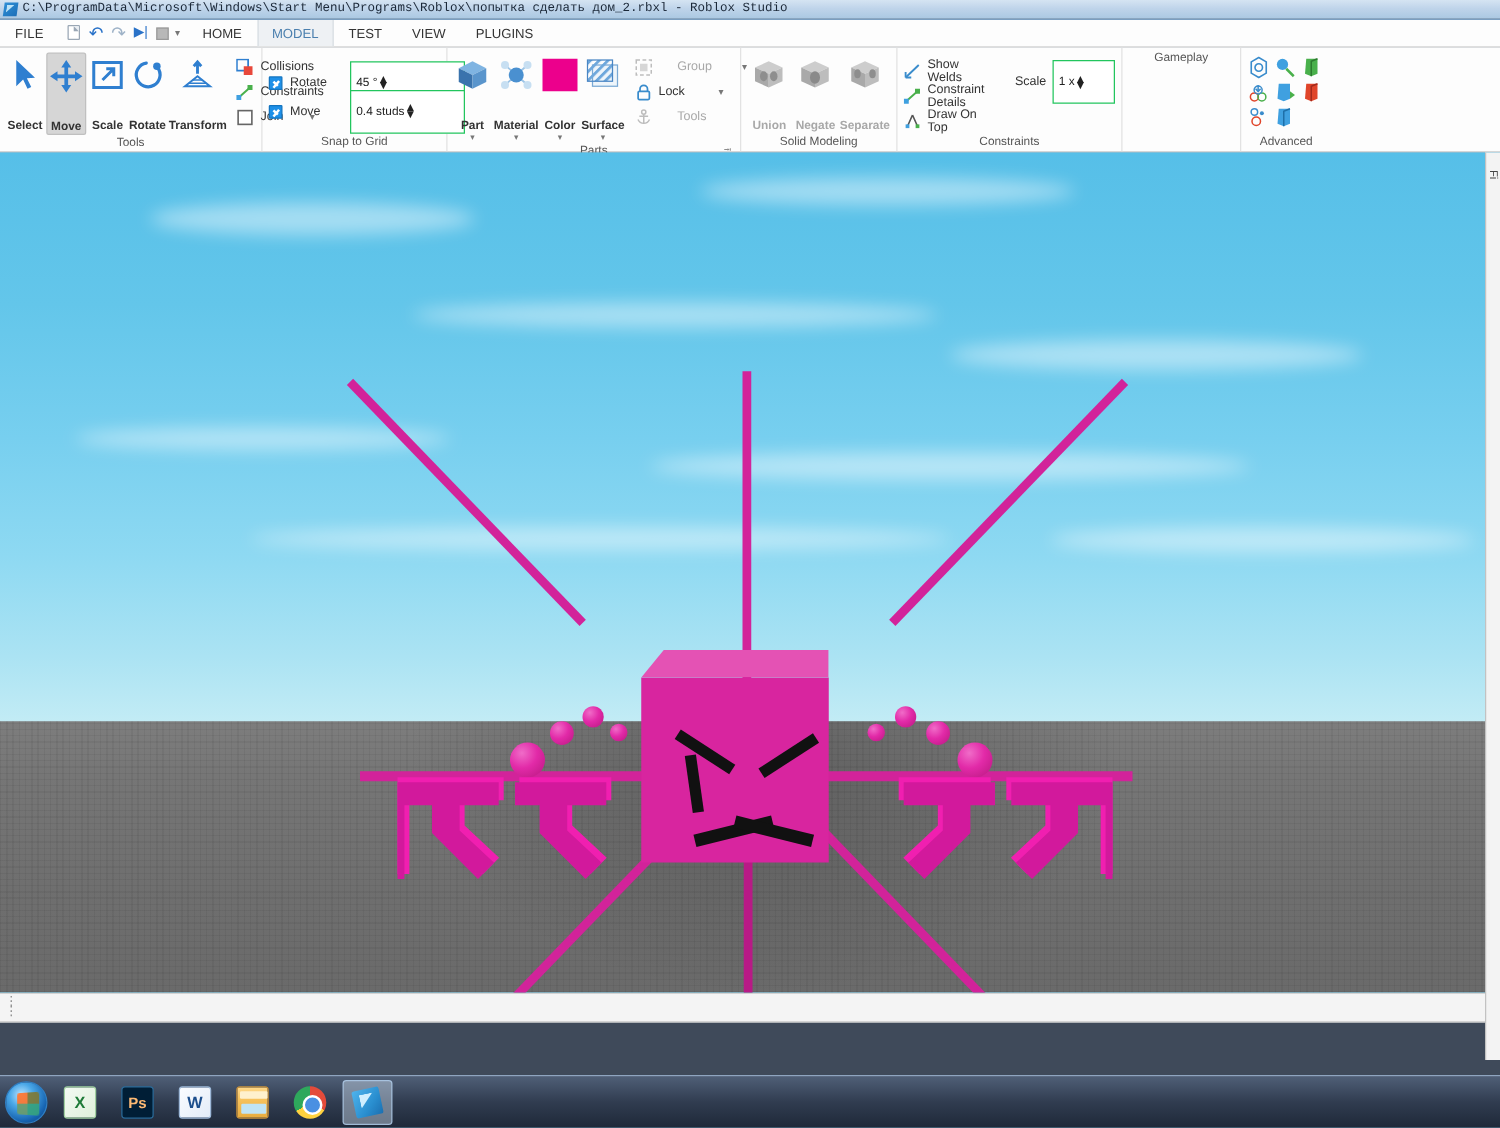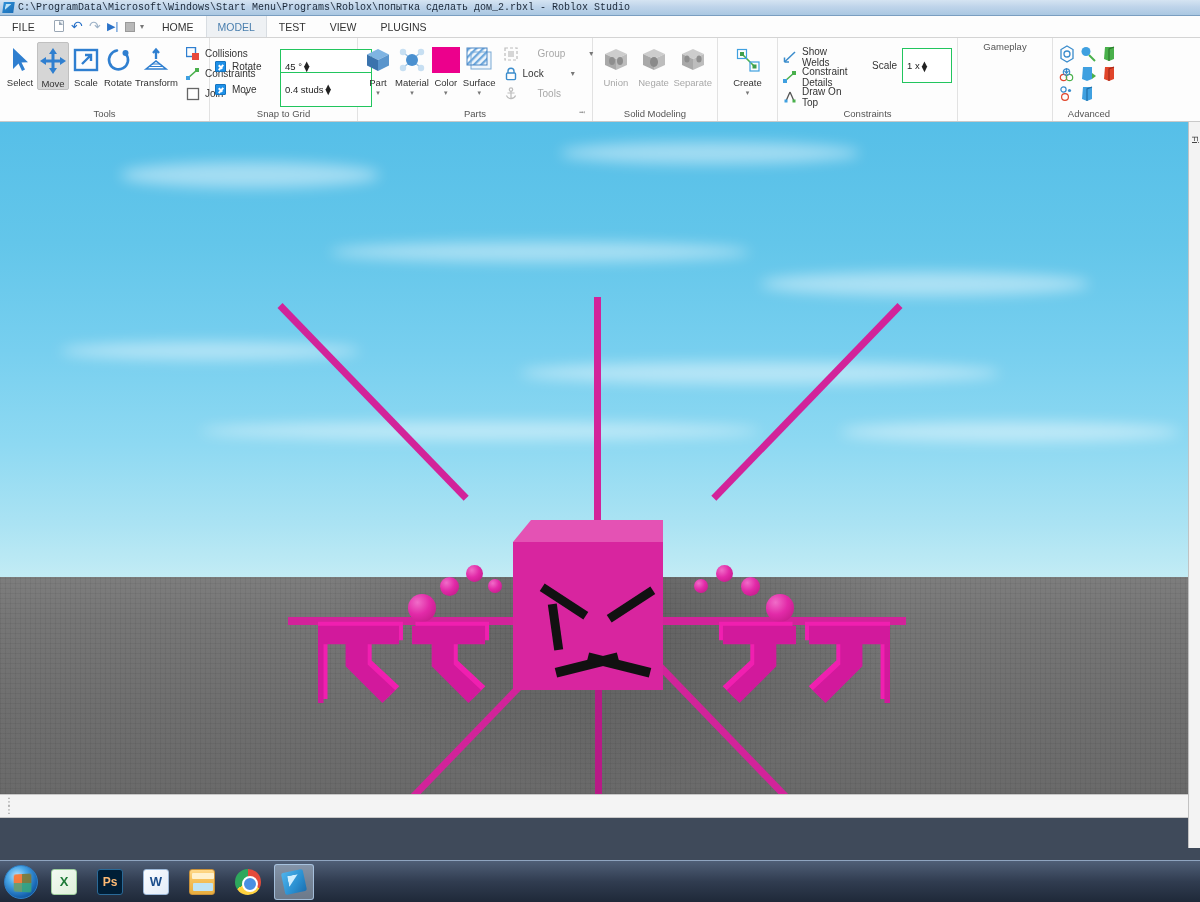--- a/index.html
+++ b/index.html
@@ -76,21 +76,21 @@
   .rgroup:last-child{border-right:none;}
   .rg-body{ flex:1; display:flex; align-items:flex-start; gap:2px; padding-top:2px;}
   .rg-title{
     text-align:center;font-size:9.5px;color:#555; height:14px;line-height:14px;
   }
   .bigbtn{
     width:46px; display:flex;flex-direction:column;align-items:center;
     padding:3px 0 0 0; border-radius:2px;
   }
   .bigbtn.sel{ background:#d6d6d6; border:1px solid #c0c0c0; }
-  .bigbtn .lbl{ font-size:9.5px;color:#333; margin-top:2px; line-height:11px;}
+  .bigbtn .lbl{ font-size:9.5px;color:#333; margin-top:20px; line-height:11px;font-weight:bold;}
   .bigbtn .dd{ font-size:7px; color:#777; line-height:7px; margin-top:1px;}
   .bigbtn.wide{width:56px;}
   .bigicon{ width:30px;height:30px;position:relative;}
 
   
   .smallcol{ display:flex;flex-direction:column; gap:3px; padding-top:3px;}
   .smallrow{ display:flex;align-items:center;gap:5px; font-size:10px;color:#333;height:17px;}
   .smallrow.dim{ color:#a8a8a8;gap:20px; }
   .sico{width:14px;height:14px;position:relative;flex:0 0 14px;}
 
@@ -509,38 +509,20 @@
               <ellipse cx="9" cy="14" rx="2.6" ry="3.6" fill="#8e8e8e"></ellipse>
                 <ellipse cx="21" cy="14" rx="2.6" ry="3.6" fill="#8e8e8e"></ellipse>
             </svg>
           </span>
           <span class="lbl" style="color:#a8a8a8">Separate</span>
         </div>
       </div>
       <div class="rg-title">Solid Modeling</div>
     </div>
 
-    <div class="rgroup" style="width:60px">
-      <div class="rg-body" style="justify-content:center">
-        <div class="bigbtn">
-          <span class="bigicon">
-            <svg width="30" height="30" viewBox="0 0 30 30">
-              <line x1="9" y1="9" x2="21" y2="21" stroke="#49b04b" stroke-width="1.6"></line>
-              <rect x="4.5" y="4.5" width="9" height="9" fill="none" stroke="#3fa0e0" stroke-width="1.2"></rect>
-              <rect x="7" y="7" width="4" height="4" fill="#3f9e4c"></rect>
-              <rect x="17" y="17" width="9" height="9" fill="none" stroke="#3fa0e0" stroke-width="1.2"></rect>
-              <rect x="19.5" y="19.5" width="4" height="4" fill="#3f9e4c"></rect>
-            </svg>
-          </span>
-          <span class="lbl">Create</span>
-          <span class="dd">▾</span>
-        </div>
-      </div>
-      <div class="rg-title">&nbsp;</div>
-    </div>
 
     <div class="rgroup" style="width:180px">
       <div class="rg-body" style="padding-top:5px">
         <div class="smallcol">
           <div class="smallrow">
             <span class="sico">
               <svg width="14" height="14" viewBox="0 0 14 14">
                   <path d="M1.5 12 L12 2" stroke="#3a8ccc" stroke-width="1.5"></path>
                   <path d="M1.5 12 L6 12 M1.5 12 L1.5 7.5" stroke="#3a8ccc" stroke-width="1.5"></path>
                 </svg>

